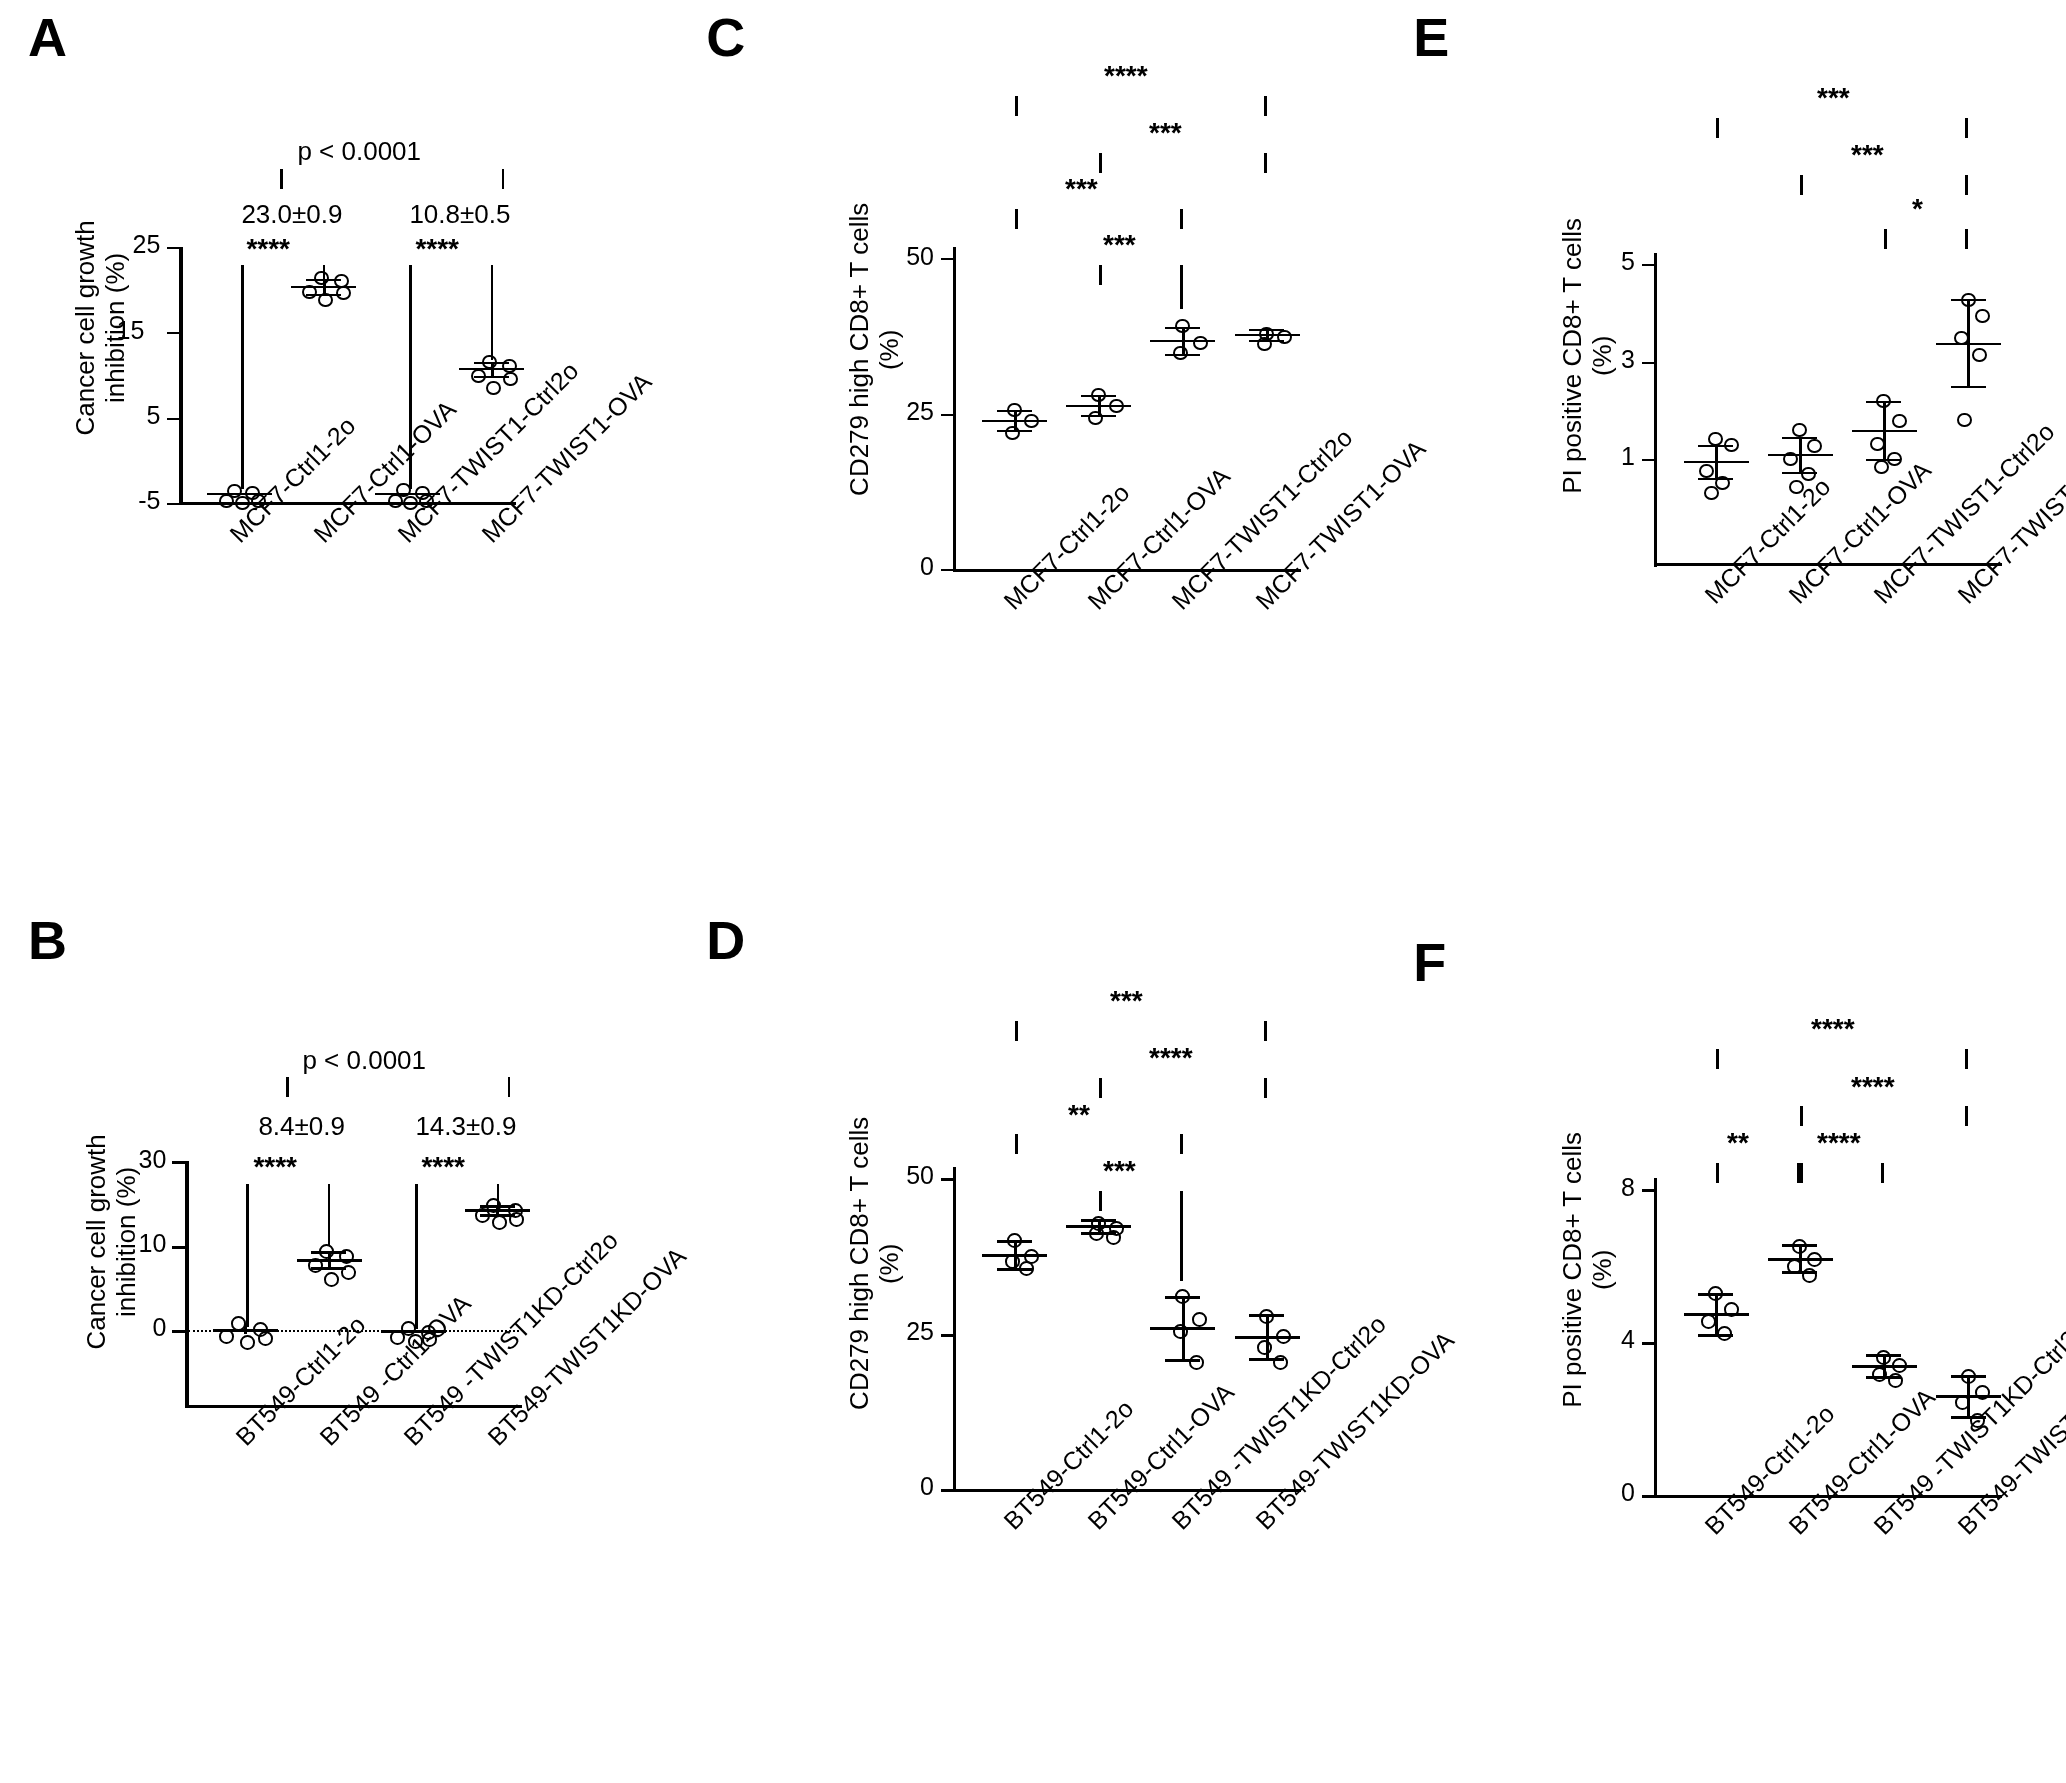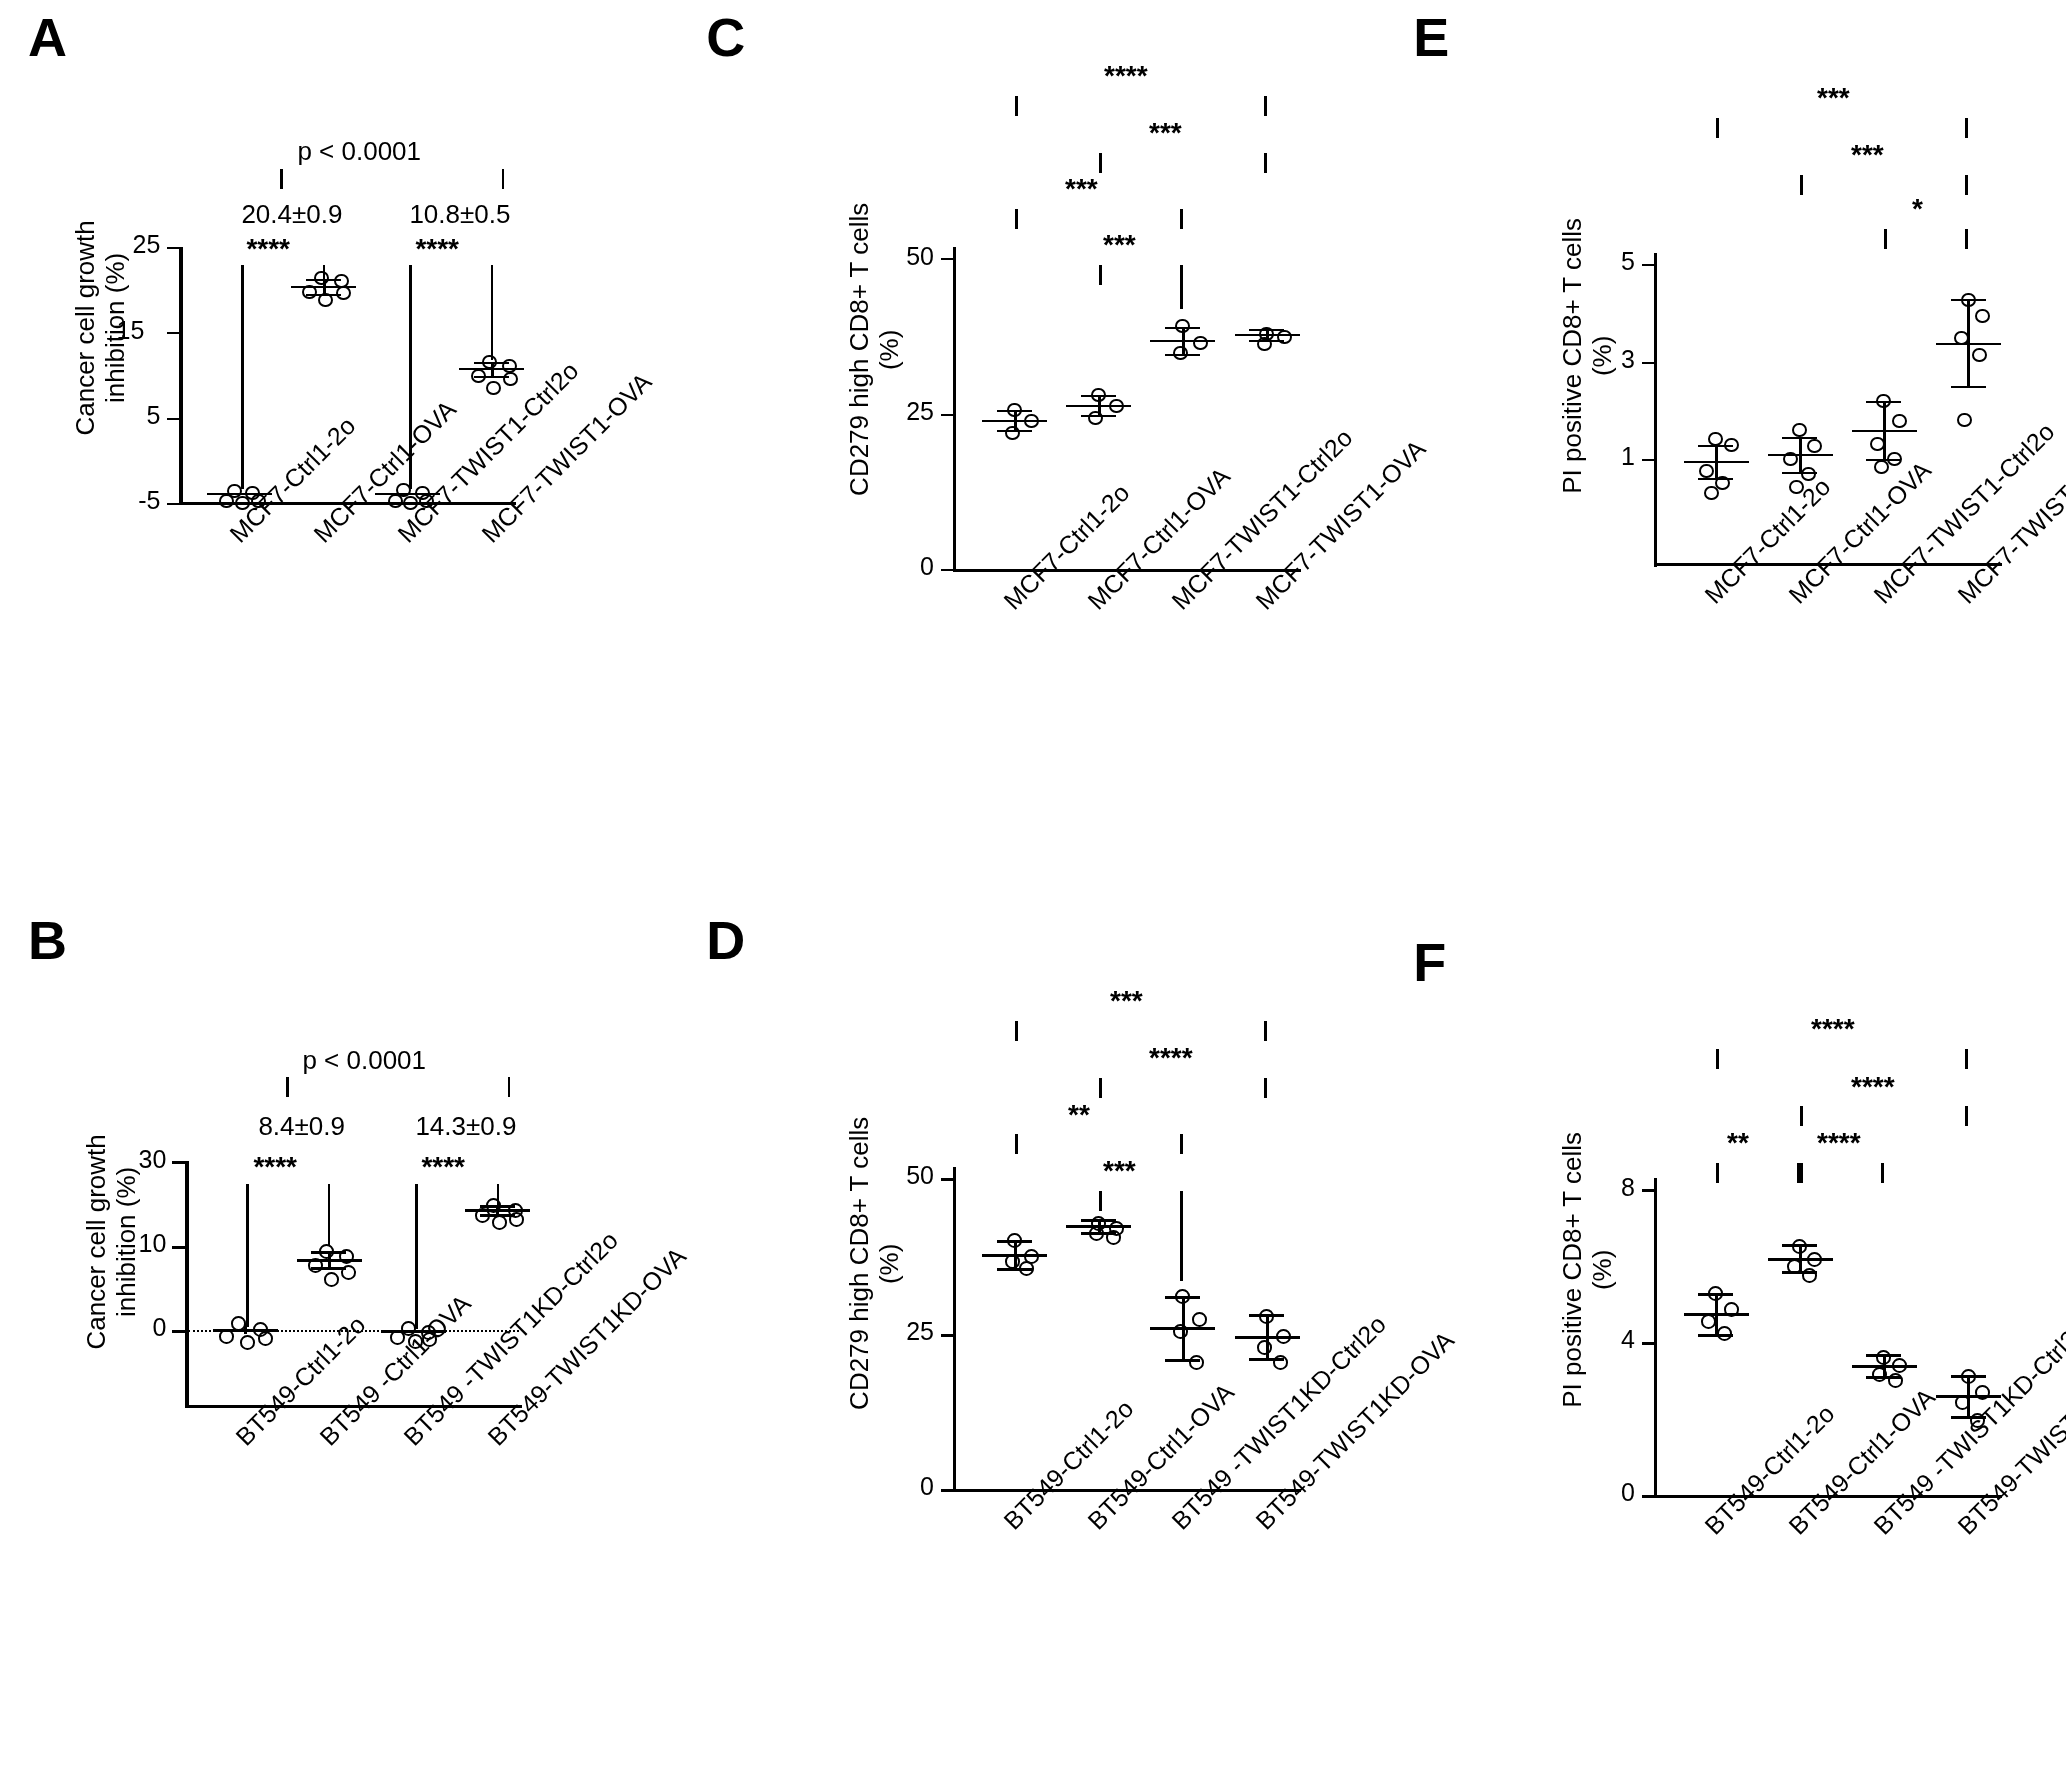--- a/index.html
+++ b/index.html
@@ -80,21 +80,21 @@
     <div class="pt" style="left:481px;top:366px;"></div>
     <div class="pt" style="left:464px;top:375px;"></div>
 
     <div class="brk" style="left:258px;top:163px;width:224px;height:20px;">
       <div class="h"></div>
         <div class="l" style="height:20px;"></div>
         <div class="r" style="height:20px;"></div>
     </div>
     <div class="plaintext" style="left:275px;top:130px;">p &lt; 0.0001</div>
 
-    <div class="plaintext" style="left:219px;top:193px;">20.4±0.9</div>
+    <div class="plaintext" style="left:219px;top:193px;">23.0±0.9</div>
     <div class="plaintext" style="left:387px;top:193px;">10.8±0.5</div>
 
     <div class="brk" style="left:219px;top:259px;width:84px;height:22.4px;">
       <div class="h"></div>
         <div class="l" style="height:224px;"></div>
         <div class="r" style="height:14.6px;"></div>
     </div>
     <div class="sigtext" style="left:224px;top:227px;">****</div>
 
     <div class="brk" style="left:387px;top:259px;width:84px;height:22.4px;">

